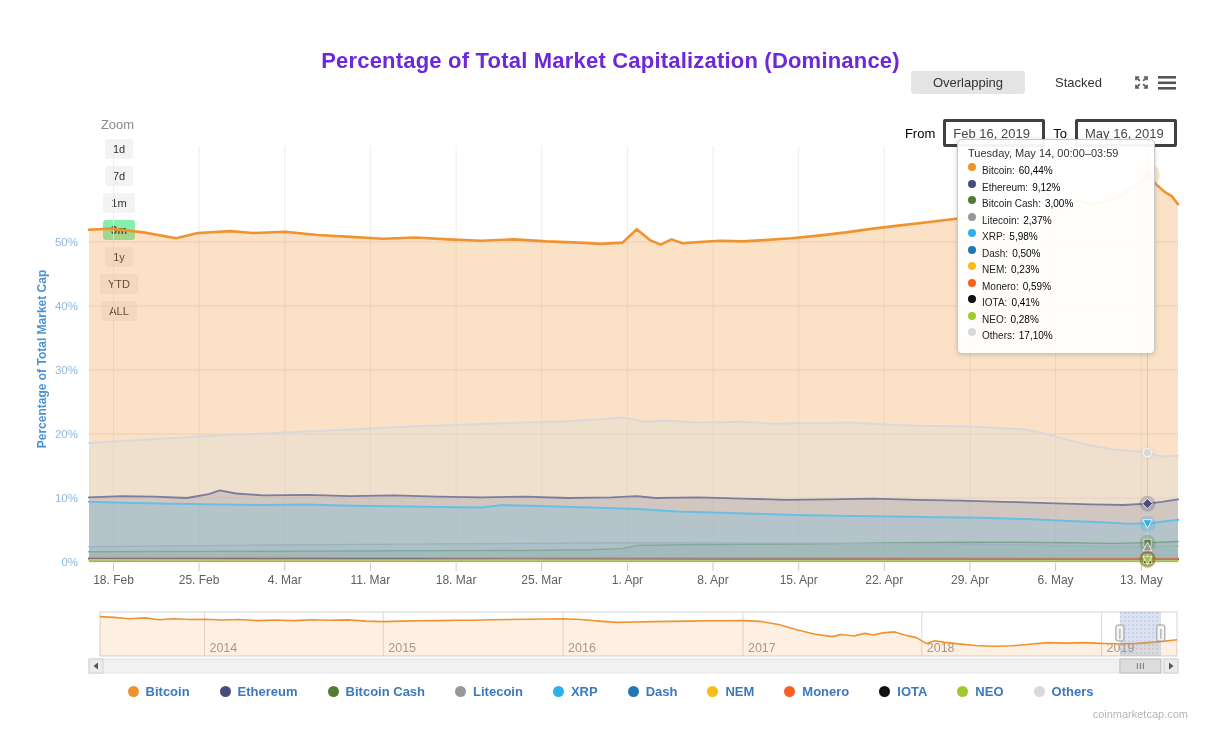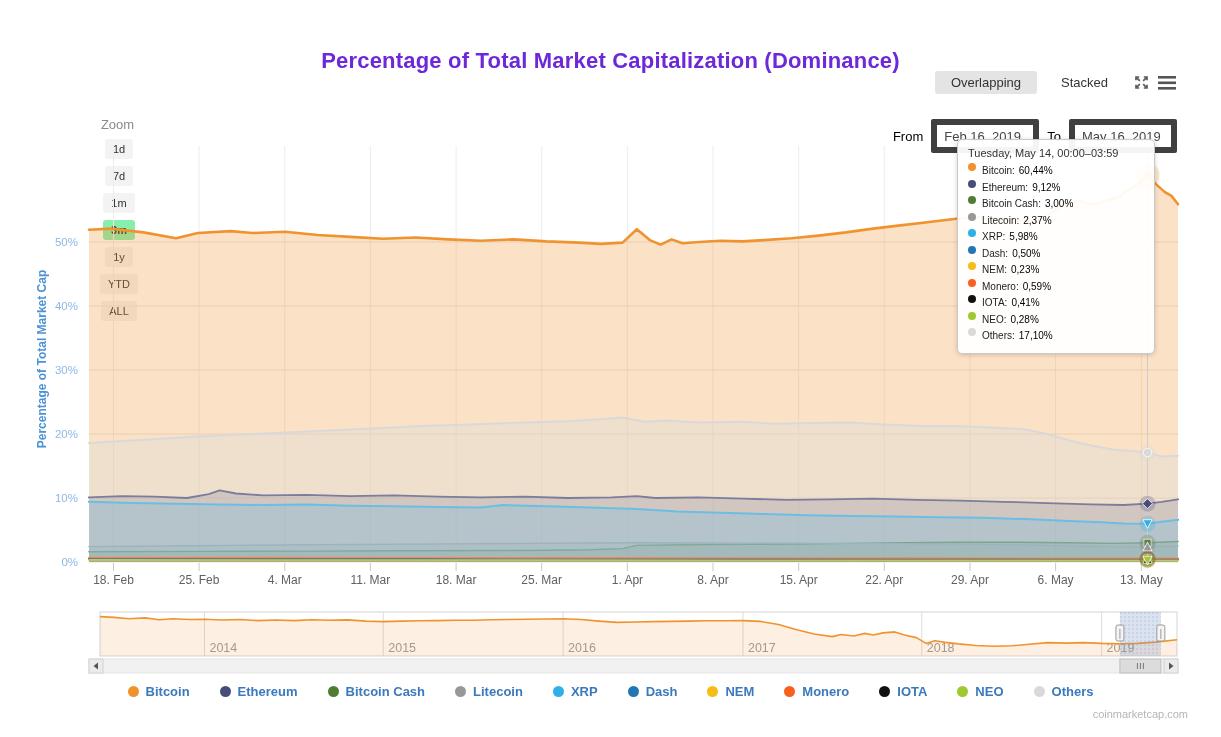--- a/index.html
+++ b/index.html
@@ -4,32 +4,32 @@
 <style>
   html,body{margin:0;padding:0;background:#ffffff;}
   body{width:1221px;height:737px;position:relative;overflow:hidden;
        font-family:"Liberation Sans",sans-serif;color:#333;}
   svg text{font-family:"Liberation Sans",sans-serif;}
 
   .page-title{position:absolute;top:33px;left:0;width:1221px;text-align:center;
     font-size:22px;color:#6d28d9;letter-spacing:.2px;}
 
   .mode-toggle{position:absolute;top:71px;right:45px;display:flex;align-items:center;gap:8px;}
-  .mode-btn{font-size:13px;color:#333;padding:4px 16px;border-radius:3px;cursor:pointer;}
+  .mode-btn{font-size:13px;color:#333;padding:4px 22px;border-radius:3px;cursor:pointer;}
   .mode-btn.selected{background:#e4e4e4;}
   .icon-btn{width:18px;height:18px;display:flex;align-items:center;justify-content:center;cursor:pointer;}
 
   .zoom-row{position:absolute;top:117px;left:100px;display:flex;align-items:center;gap:7px;flex-direction:column;}
   .zoom-label{font-size:13px;color:#8a8a8a;margin-right:3px;}
   .zoom-btn{font-size:11px;color:#333;background:#f3f3f3;padding:4px 8px;border-radius:3px;cursor:pointer;}
   .zoom-btn.selected{background:#86efac;font-weight:bold;}
 
   .range-row{position:absolute;top:119px;right:44px;display:flex;align-items:center;gap:8px;z-index:2;}
   .range-label{font-size:13px;color:#000000;}
-  .range-input{width:82px;height:20px;border:6px solid #404040;border-radius:2px;
+  .range-input{width:82px;height:20px;border:3px solid #404040;border-radius:2px;
     font-size:13px;color:#474747;padding:1px 7px;font-family:"Liberation Sans",sans-serif;}
 
   .yaxis-title{position:absolute;left:-84px;top:352px;width:252px;text-align:center;
     transform:rotate(-90deg);font-size:12px;font-weight:bold;color:#4b92d4;z-index:2;}
 
   .chart-tooltip{position:absolute;left:957px;top:139px;width:176px;z-index:6;
     background:rgba(255,255,255,0.94);border:1px solid #c9c9c9;border-radius:5px;
     box-shadow:0 1px 5px rgba(0,0,0,0.18);padding:7px 10px 8px 10px;}
   .tooltip-title{font-size:11px;color:#333;margin-bottom:4px;}
   .tooltip-row{display:flex;align-items:flex-start;font-size:10px;color:#222;line-height:16.5px;}

